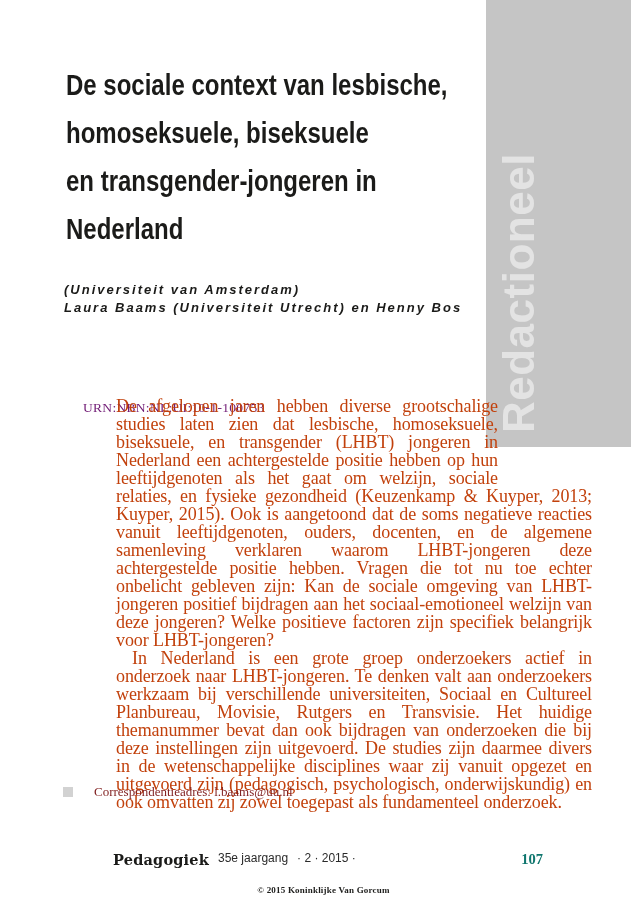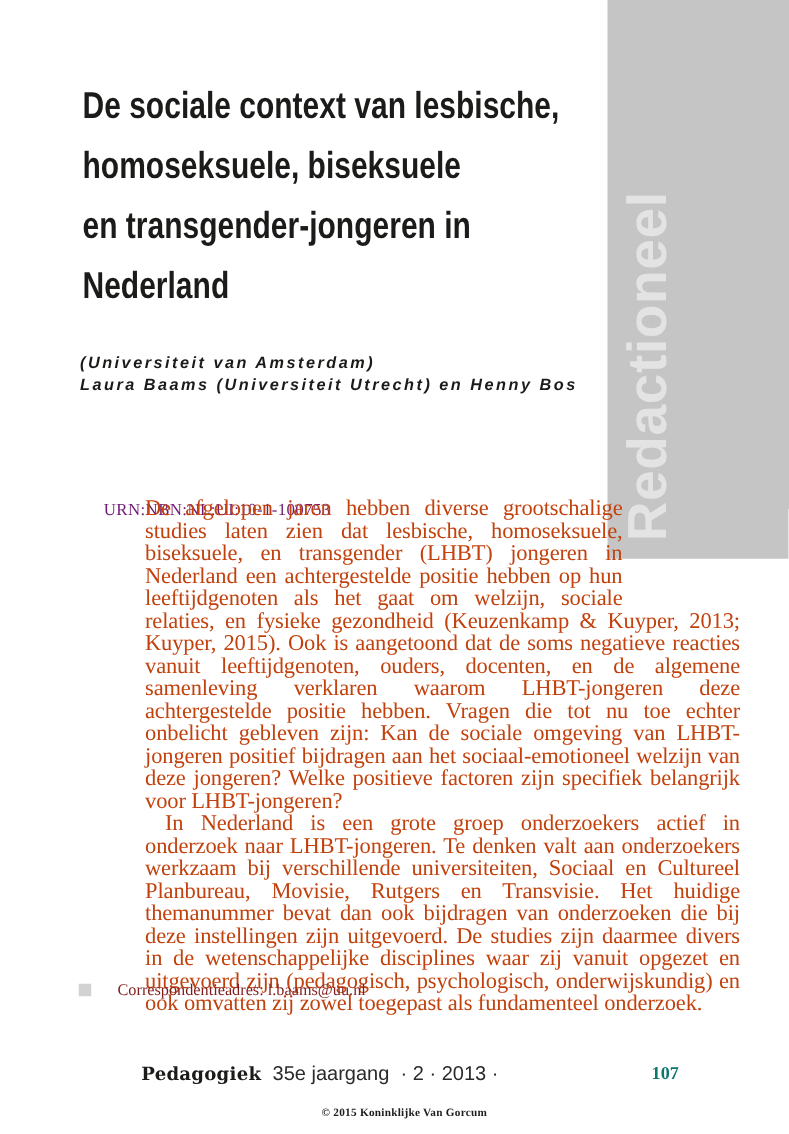--- a/index.html
+++ b/index.html
@@ -129,21 +129,21 @@
   }
   .journal {
     font-family: "DejaVu Serif", serif;
     font-weight: 700;
     font-size: 14.5px;
     letter-spacing: 0.2px;
     color: #1b1b19;
   }
   .volume, .issue {
     font-family: "Liberation Sans", sans-serif;
-    font-size: 16px;
+    font-size: 12px;
     color: #2a2a2a;
     margin-left: 9px;
   }
   .footer-spacer { flex: 1; }
   .page-number {
     font-family: "Liberation Serif", serif;
     font-weight: 700;
     font-size: 14.5px;
     color: #0f766e;
   }
@@ -190,20 +190,20 @@
   </div>
 
   <div class="footnote">
     <span class="fn-marker"></span>
     <span>Correspondentieadres: l.baams@uu.nl</span>
   </div>
 
   <div class="footer-line">
     <span class="journal">Pedagogiek</span>
     <span class="volume">35e jaargang</span>
-    <span class="issue">· 2 · 2013 ·</span>
+    <span class="issue">· 2 · 2015 ·</span>
     <span class="footer-spacer"></span>
     <span class="page-number">107</span>
   </div>
 
   <div class="copyright">© 2015 Koninklijke Van Gorcum</div>
 
 </div>
 
 </body></html>

